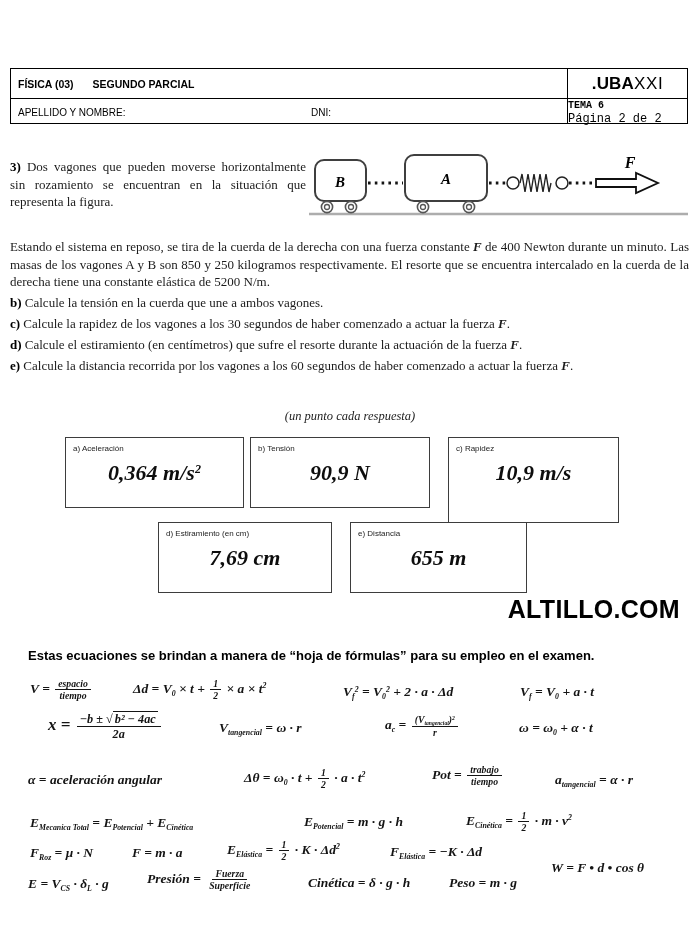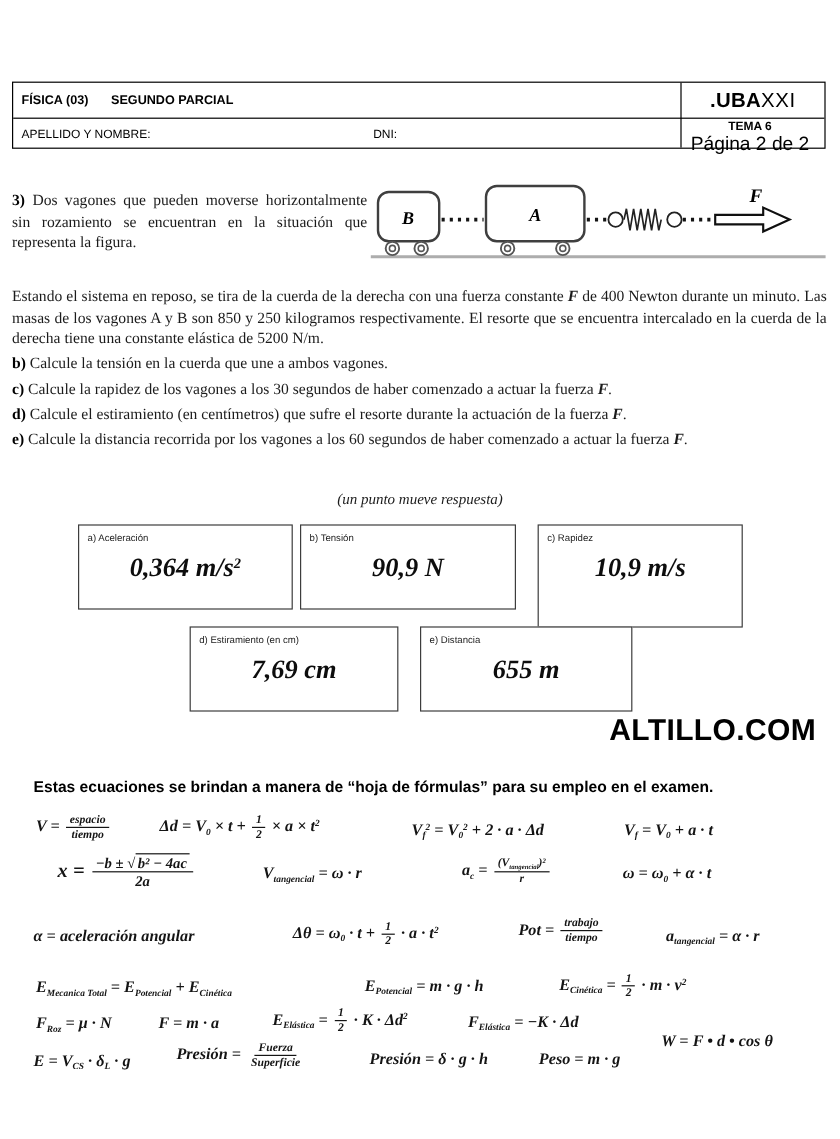--- a/index.html
+++ b/index.html
@@ -12,23 +12,23 @@
   .hdr-row2{position:absolute;left:0;top:30px;right:0;bottom:0;}
   .hdr-vdiv{position:absolute;left:556px;top:0;bottom:0;width:0;border-left:1.2px solid #000;}
   .hdr-course{position:absolute;left:7px;top:9px;font:bold 10.5px "Liberation Sans",sans-serif;color:#000;}
   .hdr-course .part2{margin-left:16px;}
   .logo{position:absolute;left:557px;right:0;top:0;height:30px;display:flex;align-items:center;justify-content:center;
         font-family:"Liberation Sans",sans-serif;font-size:17px;color:#000;}
   .logo .b{font-weight:800;letter-spacing:0.2px;text-align:right;}
   .logo .l{font-weight:400;letter-spacing:0.6px;}
   .hdr-name{position:absolute;left:7px;top:8px;font:10px "Liberation Sans",sans-serif;color:#000;}
   .hdr-dni{position:absolute;left:300px;top:8px;font:10px "Liberation Sans",sans-serif;color:#000;}
-  .hdr-right2{position:absolute;left:557px;right:5px;top:1px;text-align:center;font-family:Liberation Sans, sans-serif;color:#000;}
+  .hdr-right2{position:absolute;left:557px;right:5px;top:1px;text-align:left;font-family:Liberation Mono, monospace;color:#000;}
   .hdr-tema{font-weight:bold;font-size:10px;}
-  .hdr-page{font-size:16px;margin-top:1px;}
+  .hdr-page{font-size:12px;margin-top:1px;}
 
   
   .intro{position:absolute;left:10px;top:158px;width:296px;font-size:13px;line-height:17.5px;text-align:justify;}
   .intro b{color:#000;}
   .para{position:absolute;left:10px;top:238px;width:679px;font-size:13px;line-height:17.5px;text-align:justify;}
   .fvar{font-weight:bold;font-style:italic;}
   .items{position:absolute;left:10px;top:295px;width:680px;font-size:13px;}
   .item{height:21px;white-space:nowrap;}
   .item b{color:#000;}
   .note{position:absolute;left:0;top:409px;width:700px;text-align:center;font-style:italic;font-size:12.5px;}
@@ -123,21 +123,21 @@
 
 <div class="para"><span>Estando el sistema en reposo, se tira de la cuerda de la derecha con una fuerza constante </span><span class="fvar">F</span><span> de 400 Newton durante un minuto. Las masas de los vagones A y B son 850 y 250 kilogramos respectivamente. El resorte que se encuentra intercalado en la cuerda de la derecha tiene una constante elástica de 5200 N/m.</span></div>
 
 <div class="items">
   <div class="item"><b>b)</b> <span>Calcule la tensión en la cuerda que une a ambos vagones.</span><span class="fvar"></span><span></span></div>
   <div class="item"><b>c)</b> <span>Calcule la rapidez de los vagones a los 30 segundos de haber comenzado a actuar la fuerza </span><span class="fvar">F</span><span>.</span></div>
   <div class="item"><b>d)</b> <span>Calcule el estiramiento (en centímetros) que sufre el resorte durante la actuación de la fuerza </span><span class="fvar">F</span><span>.</span></div>
   <div class="item"><b>e)</b> <span>Calcule la distancia recorrida por los vagones a los 60 segundos de haber comenzado a actuar la fuerza </span><span class="fvar">F</span><span>.</span></div>
 </div>
 
-<div class="note">(un punto mueve respuesta)</div>
+<div class="note">(un punto cada respuesta)</div>
 
 <div class="abox" id="box-a">
   <div class="lbl">a) Aceleración</div>
   <div class="val">0,364 m/s<sup>2</sup></div>
 </div>
 <div class="abox" id="box-b">
   <div class="lbl">b) Tensión</div>
   <div class="val">90,9 N</div>
 </div>
 <div class="abox" id="box-c">
@@ -198,15 +198,15 @@
 <span class="formula" style="left:227px;top:839px">E<sub>Elástica</sub> = <span class="frac">
       <span class="num">1</span>
       <span class="den">2</span>
     </span> · K · Δd<sup>2</sup></span>
 <span class="formula" style="left:390px;top:844px">F<sub>Elástica</sub> = −K · Δd</span>
 <span class="formula" style="left:28px;top:876px">E = V<sub>CS</sub> · δ<sub>L</sub> · g</span>
 <span class="formula" style="left:147px;top:868px">Presión = <span class="frac">
       <span class="num">Fuerza</span>
       <span class="den">Superficie</span>
     </span></span>
-<span class="formula" style="left:308px;top:875px">Presión = δ · g · h</span>
+<span class="formula" style="left:308px;top:875px">Cinética = δ · g · h</span>
 <span class="formula" style="left:449px;top:875px">Peso = m · g</span>
 <span class="formula" style="left:551px;top:860px">W = F • d • cos θ</span>
 
 </body></html>

